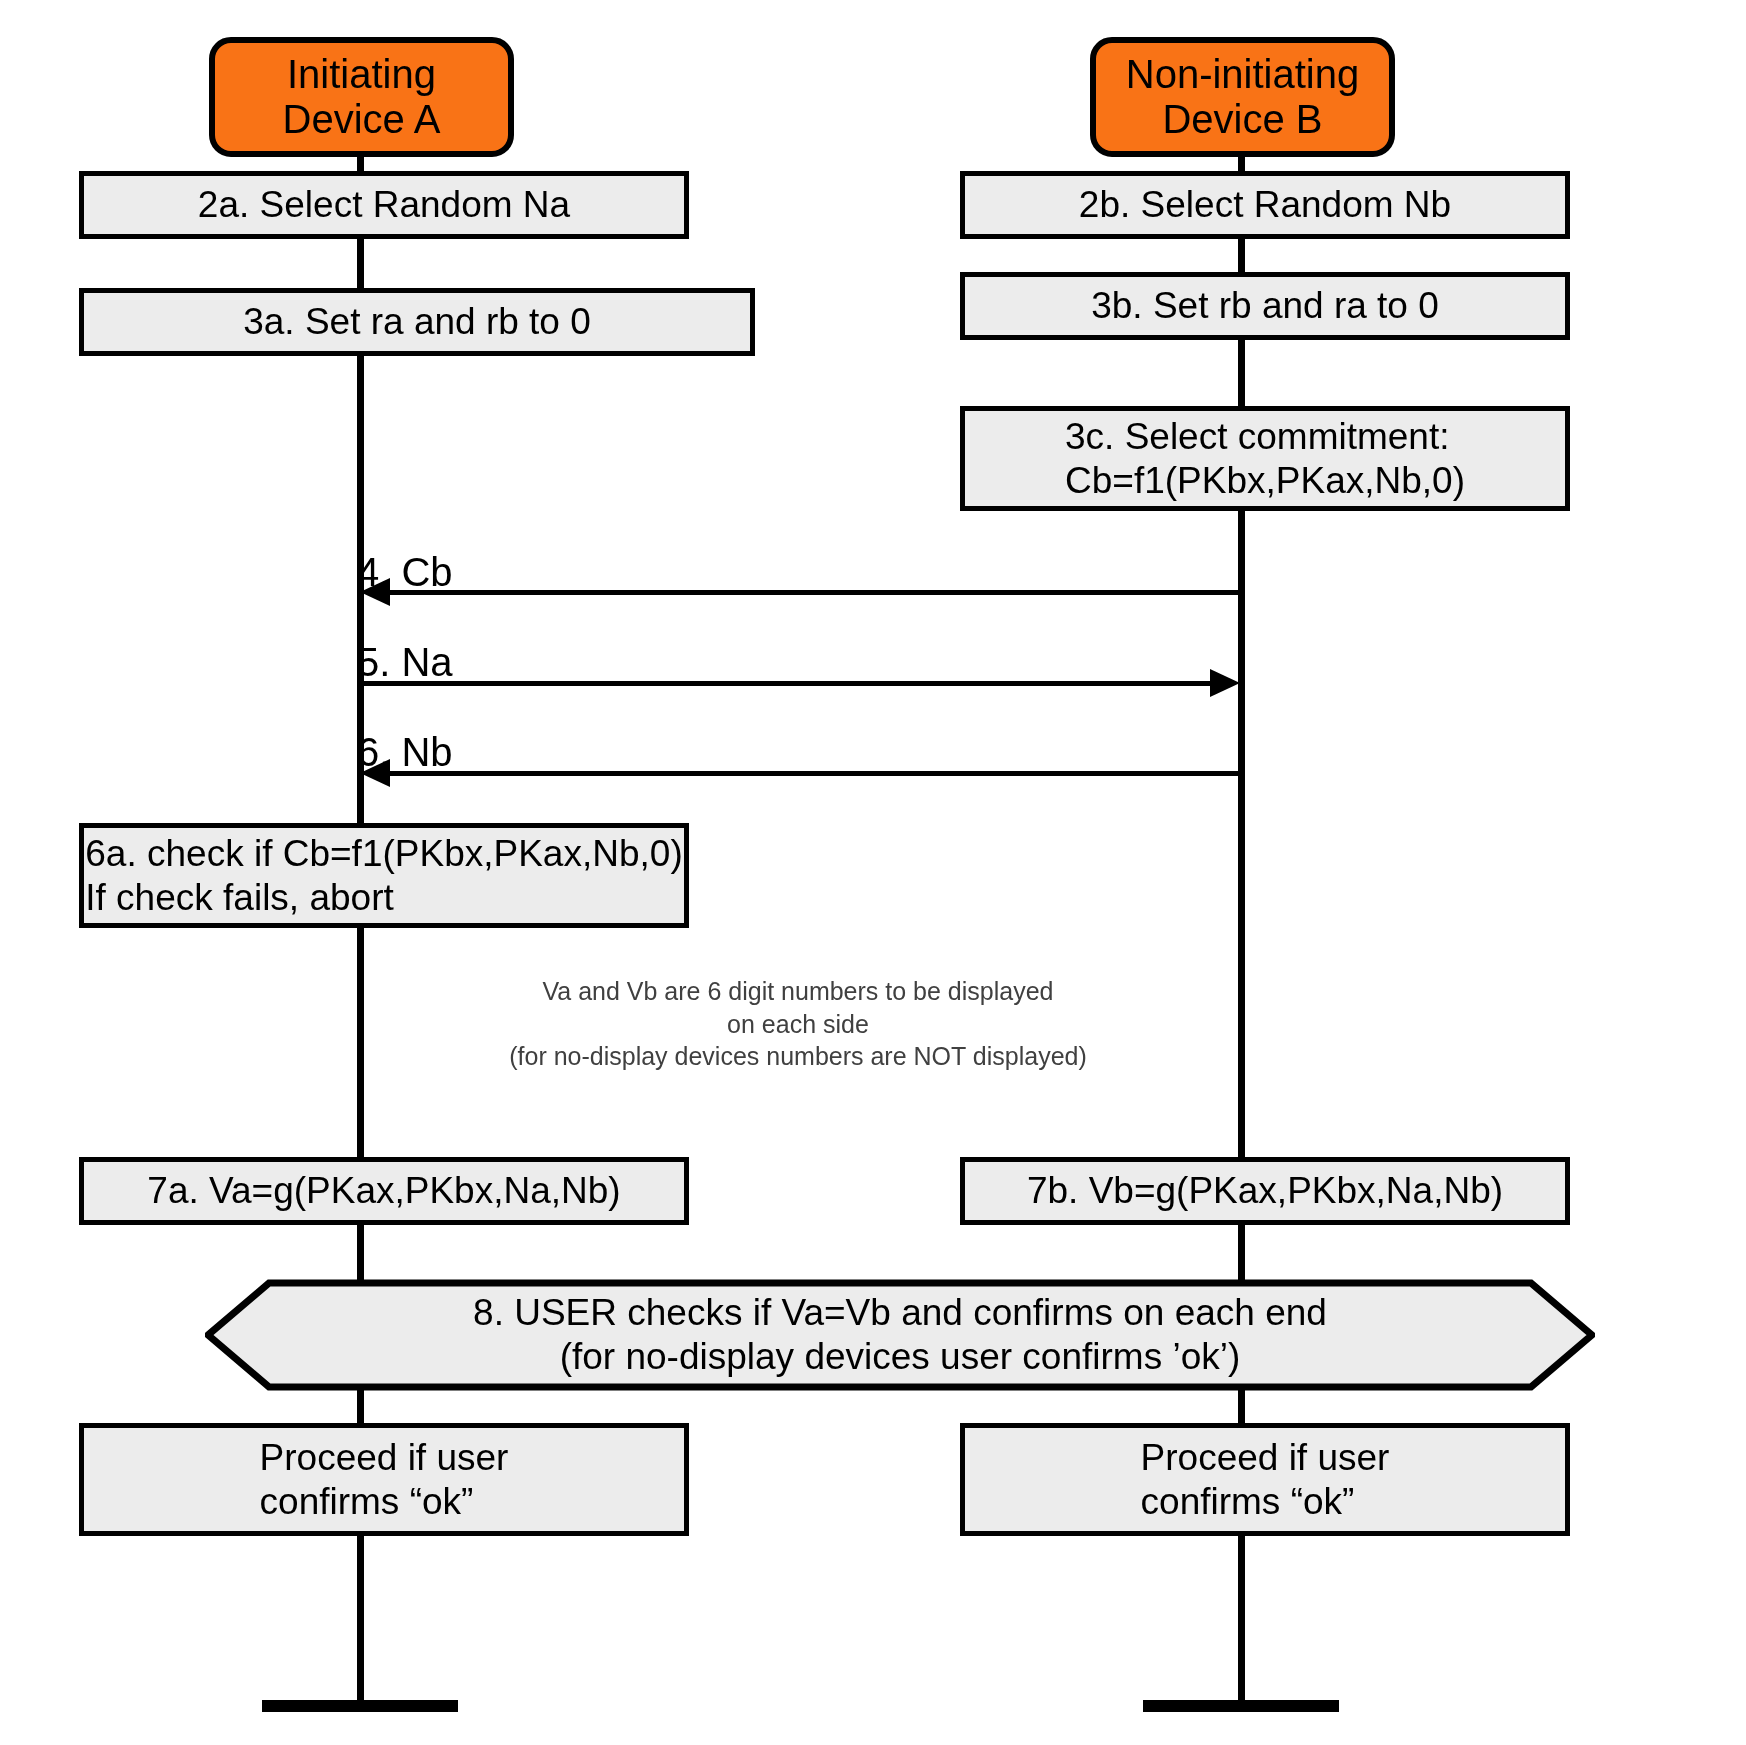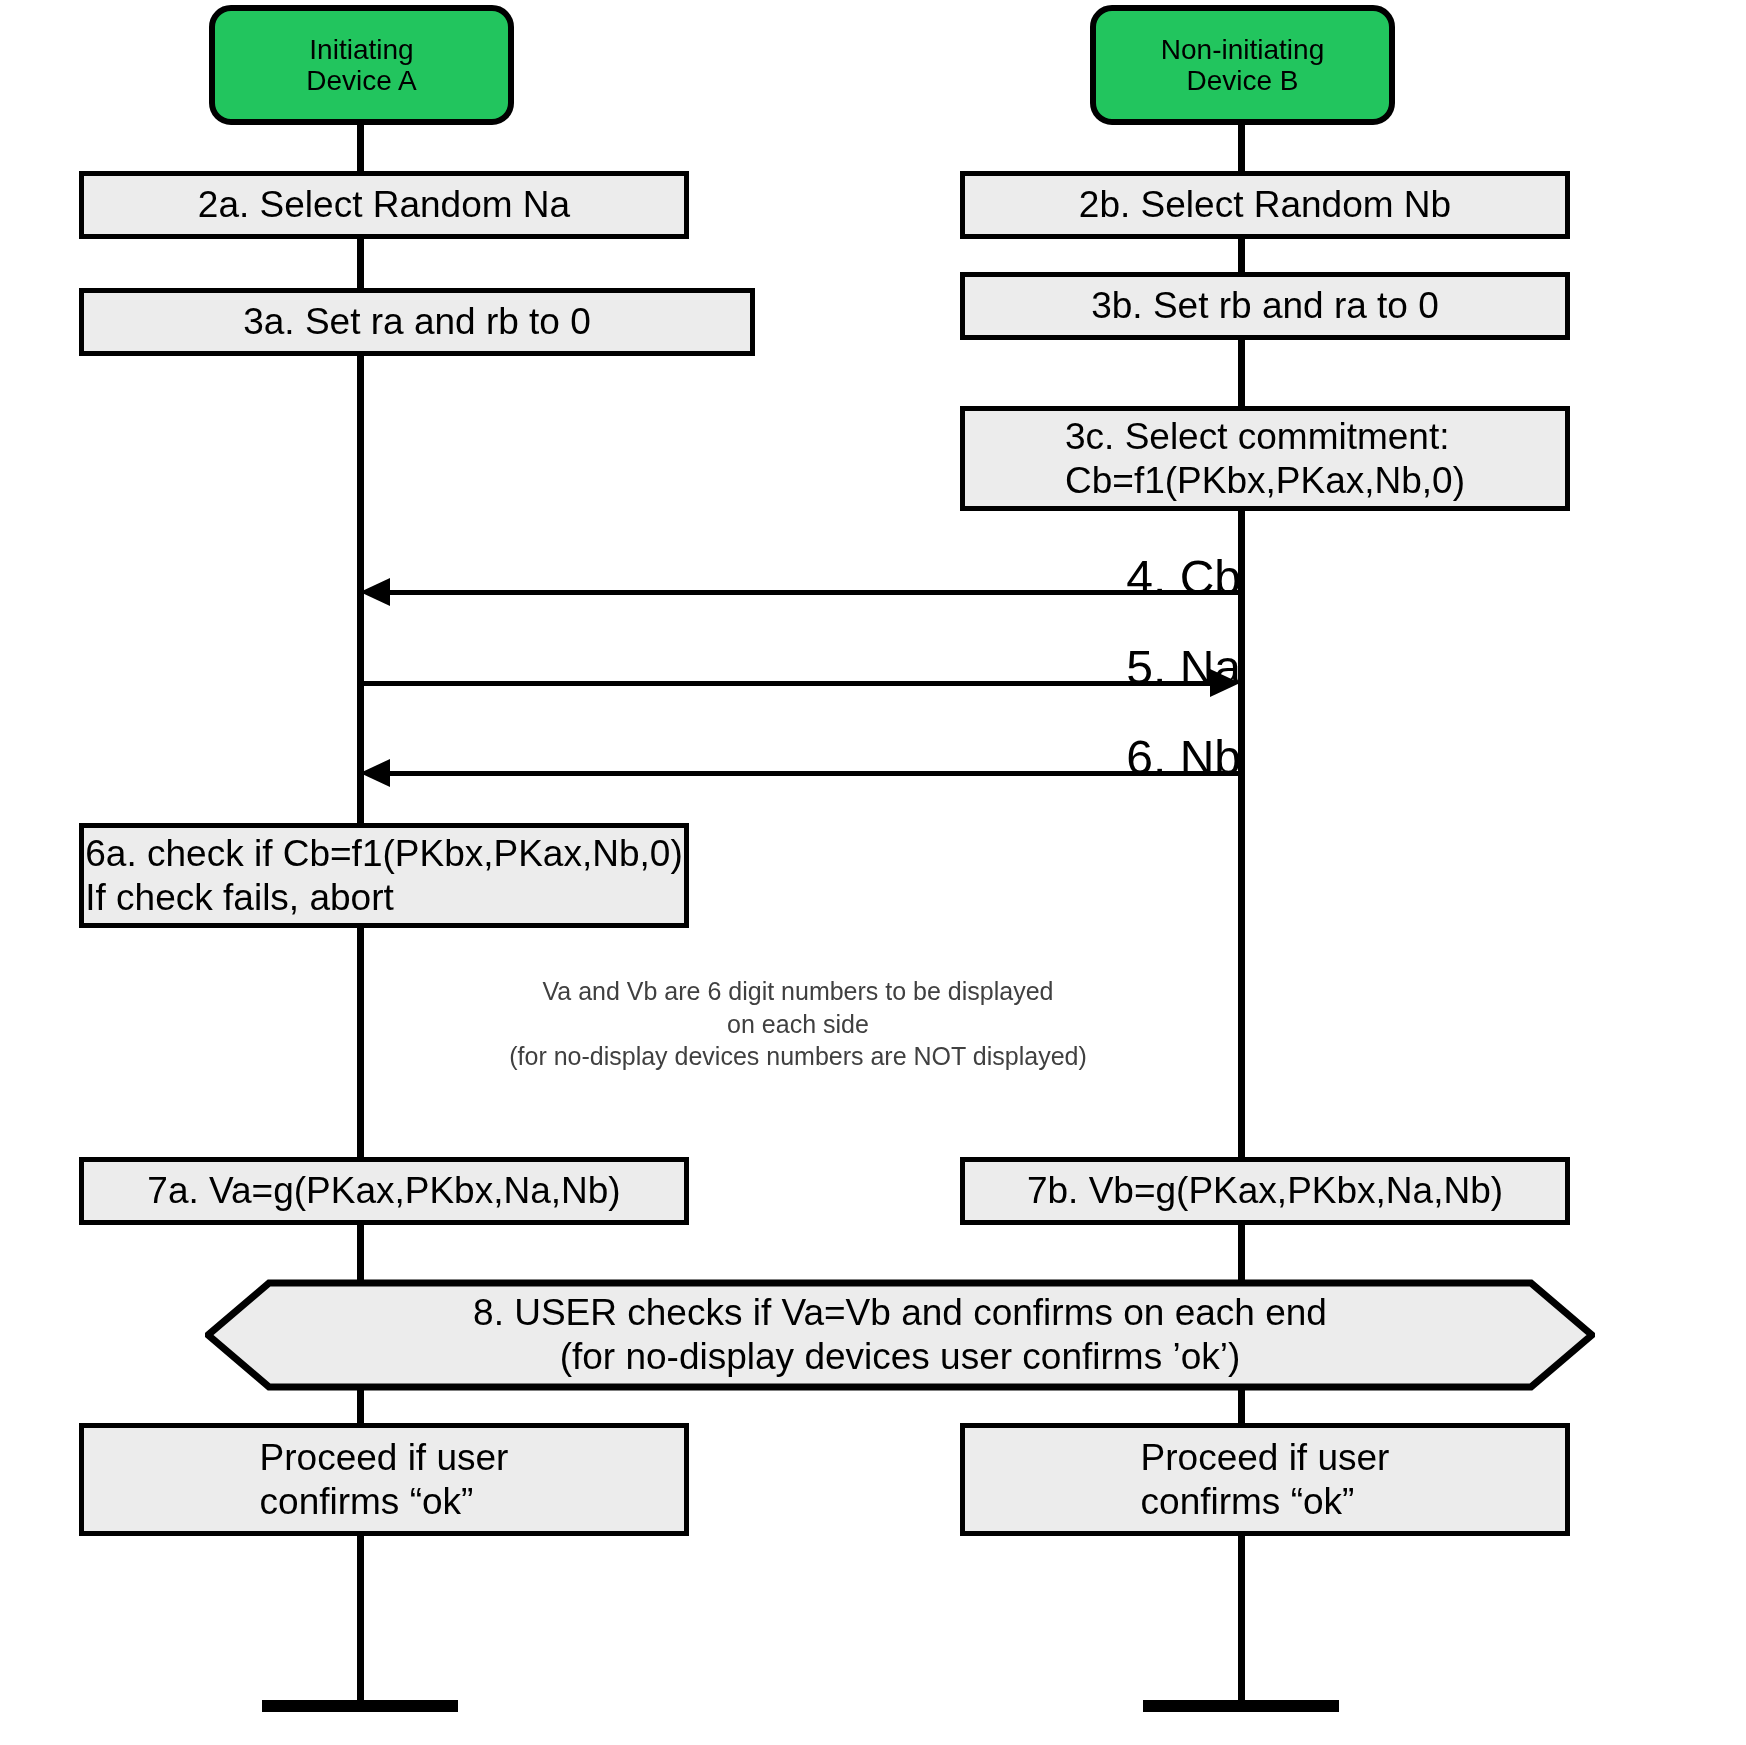--- a/index.html
+++ b/index.html
@@ -29,28 +29,29 @@
     position: absolute;
     height: 12px;
     background: #000000;
   }
 
   .device-box {
     position: absolute;
     box-sizing: border-box;
     border: 6px solid #000000;
     border-radius: 22px;
-    background: #22c55e;
+    background: #f97316;
     display: flex;
     align-items: center;
     justify-content: center;
     text-align: center;
     line-height: 1.12;
-    font-size: 28px;
+    font-size: 40px;
     z-index: 4;
+    margin-top: 32px;
   }
 
   .proc-box {
     position: absolute;
     box-sizing: border-box;
     border: 5px solid #000000;
     background: #ececec;
     display: flex;
     align-items: center;
     justify-content: center;
@@ -97,22 +98,22 @@
     height: 0;
     top: -12px;
     border-top: 14px solid transparent;
     border-bottom: 14px solid transparent;
   }
   .msg-head.left  { border-right: 30px solid #000000; left: 0; }
   .msg-head.right { border-left: 30px solid #000000; right: 0; }
 
   .msg-label {
     position: absolute;
-    text-align: right;
-    font-size: 48px;
+    text-align: left;
+    font-size: 40px;
     white-space: nowrap;
     z-index: 2;
   }
 
   
   .note {
     position: absolute;
     text-align: center;
     color: #404040;
     font-size: 25px;

